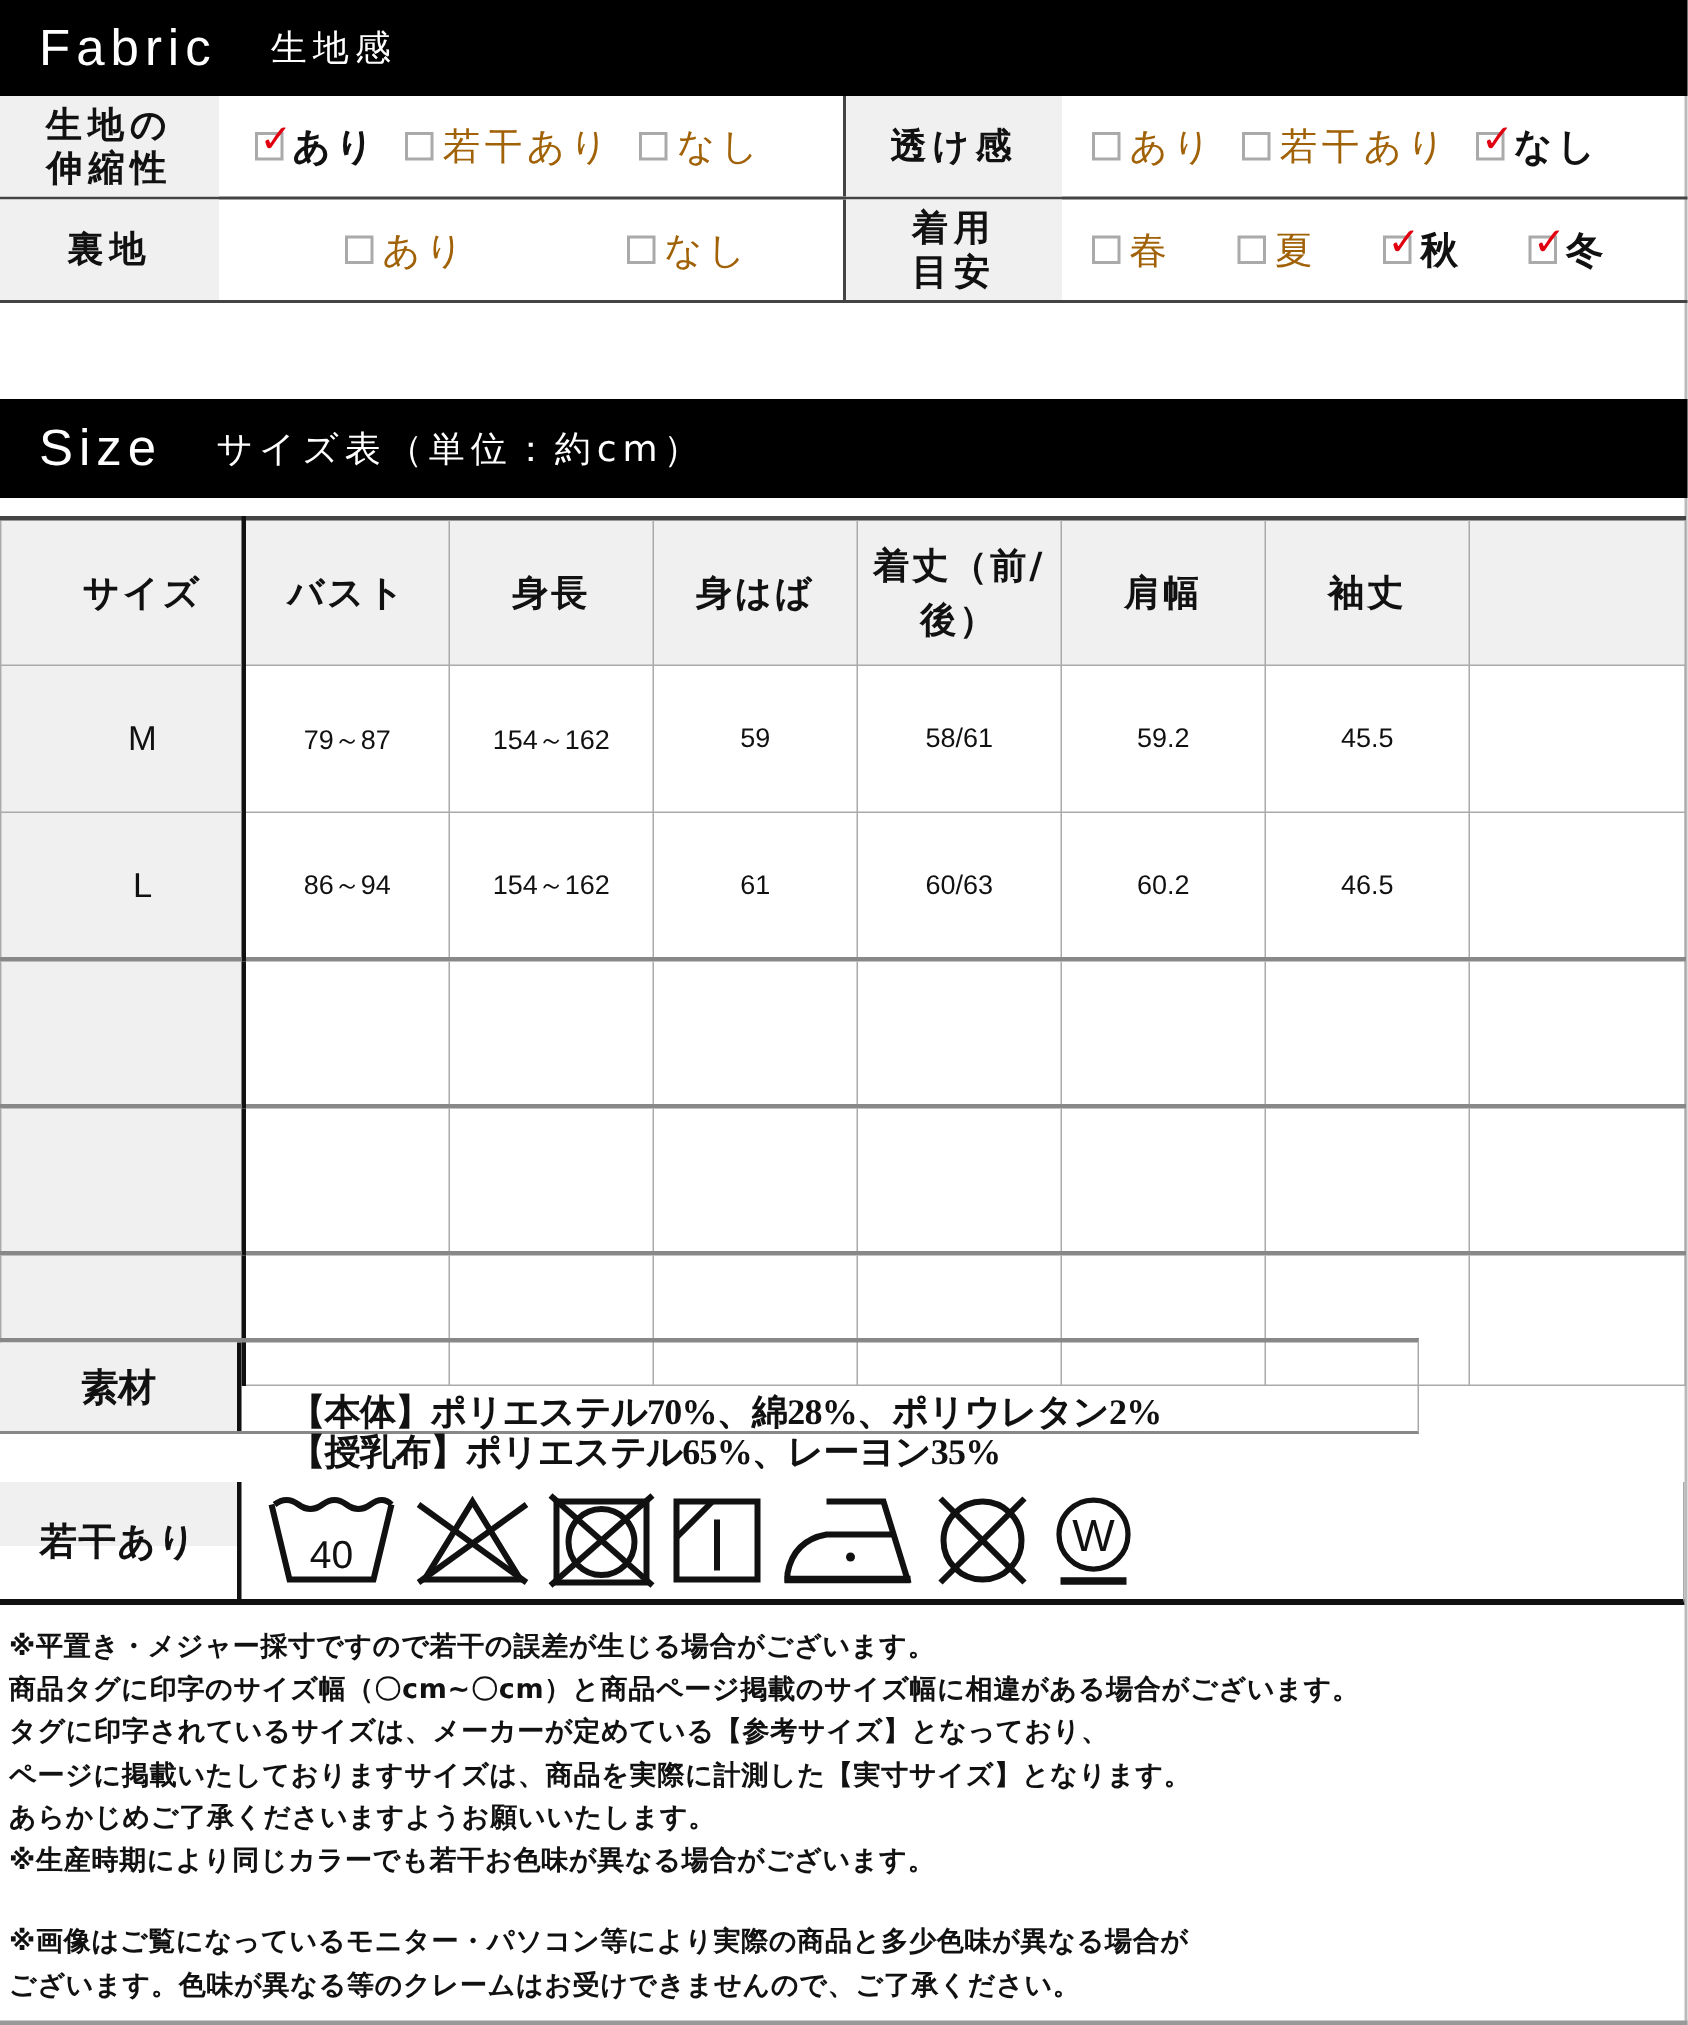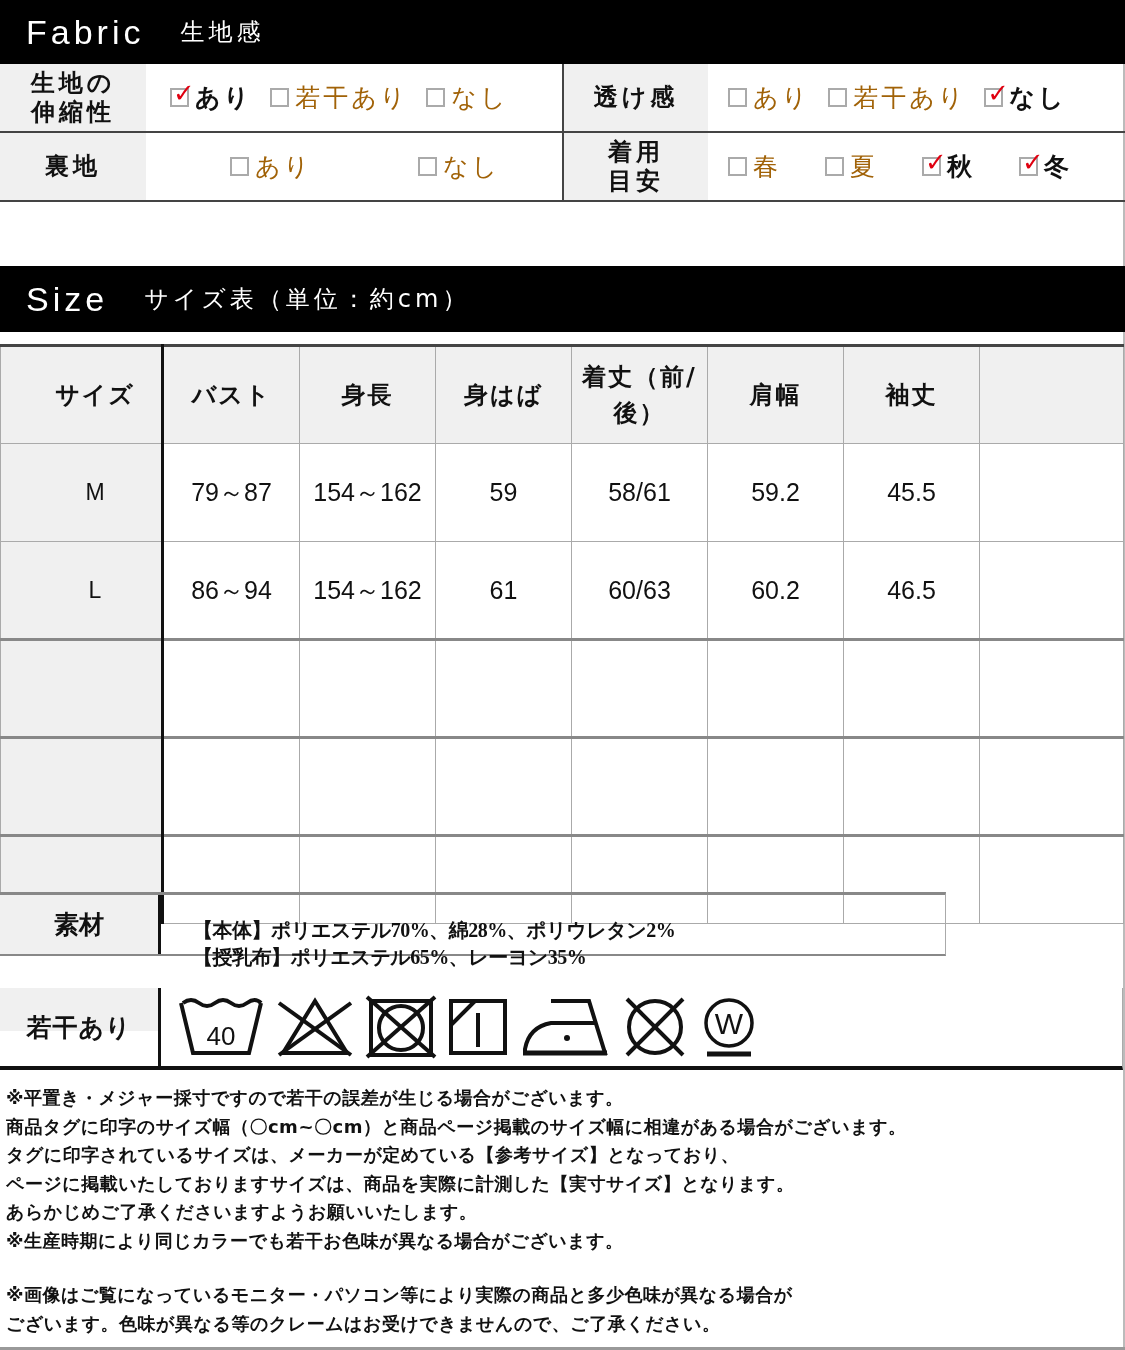--- a/index.html
+++ b/index.html
@@ -18,30 +18,30 @@
   .fcell-label.right { width: 146px; border-left: 2px solid #444; }
   .fcell-opts.right { width: 417px; padding-left: 20px; }
   .opt { display: flex; align-items: center; margin-right: 18px; color: #a16207; }
   .opt.on { color: #111; font-weight: bold; }
   .cb { width: 19px; height: 19px; border: 2px solid #aaa; margin-right: 6px; position: relative; flex-shrink: 0; }
   .cb .tick { position: absolute; left: 1px; top: -10px; color: #e00010; font-size: 26px; font-weight: bold; line-height: 1; }
   .spread { justify-content: space-around; padding-left: 0; }
 
   
   table.size { position: absolute; top: 344px; left: 0; width: 1123px; border-collapse: collapse; table-layout: fixed; }
-  table.size td { border: 1.5px solid #aaa; text-align: center; vertical-align: middle; font-size: 25px; }
+  table.size td { border: 1.5px solid #aaa; text-align: center; vertical-align: middle; font-size: 18px; }
   table.size tr.hdr td { background: #f0f0f0; font-weight: bold; font-size: 24px; letter-spacing: 2px; height: 98px; border-top: 3px solid #444; line-height: 36px; }
   table.size tr.dat td { height: 98px; font-family: "Liberation Sans", "DejaVu Sans", sans-serif; }
   table.size td.first { background: #f0f0f0; border-right: 3px solid #111; padding-left: 28px; }
   table.size tr.dat td.first { font-size: 23px; }
   table.size tr.sep td { border-top: 3px solid #888; }
 
   .material { position: absolute; top: 892px; left: 0; width: 946px; height: 64px; display: flex; border-top: 3px solid #888; border-bottom: 2px solid #888; border-right: 1.5px solid #aaa; font-family: Liberation Serif, serif; }
   .mat-label { width: 161px; background: #f0f0f0; border-right: 3px solid #111; display: flex; align-items: center; justify-content: center; font-size: 25px; font-weight: bold; }
-  .mat-text { padding-left: 32px; padding-top: 22px; font-size: 20px; font-weight: bold; line-height: 27px; letter-spacing: -0.5px; }
+  .mat-text { padding-left: 32px; padding-top: 6px; font-size: 24px; font-weight: bold; line-height: 27px; letter-spacing: -0.5px; margin-top: 28px; }
 
   .care { position: absolute; top: 988px; left: 0; width: 1123px; height: 82px; display: flex; border-bottom: 4px solid #111; border-right: 1.5px solid #aaa; }
   .care-label { width: 161px; background: linear-gradient(#f0f0f0 0 55%, #fff 55% 100%); border-right: 3px solid #111; display: flex; align-items: center; justify-content: center; font-size: 25px; font-weight: bold; letter-spacing: 1px; }
   .care-icons { display: flex; align-items: center; padding-left: 16px; gap: 10px; }
   .care-icons svg { display: block; }
 
   .notes { position: absolute; top: 1084px; left: 6px; font-size: 18px; font-weight: bold; line-height: 28.5px; letter-spacing: 0.5px; color: #111; }
   .notes p { white-space: nowrap; }
   .notes .gap { height: 26px; }
   .bottom-line { position: absolute; bottom: 0; left: 0; width: 1125px; height: 3px; background: #999; }

